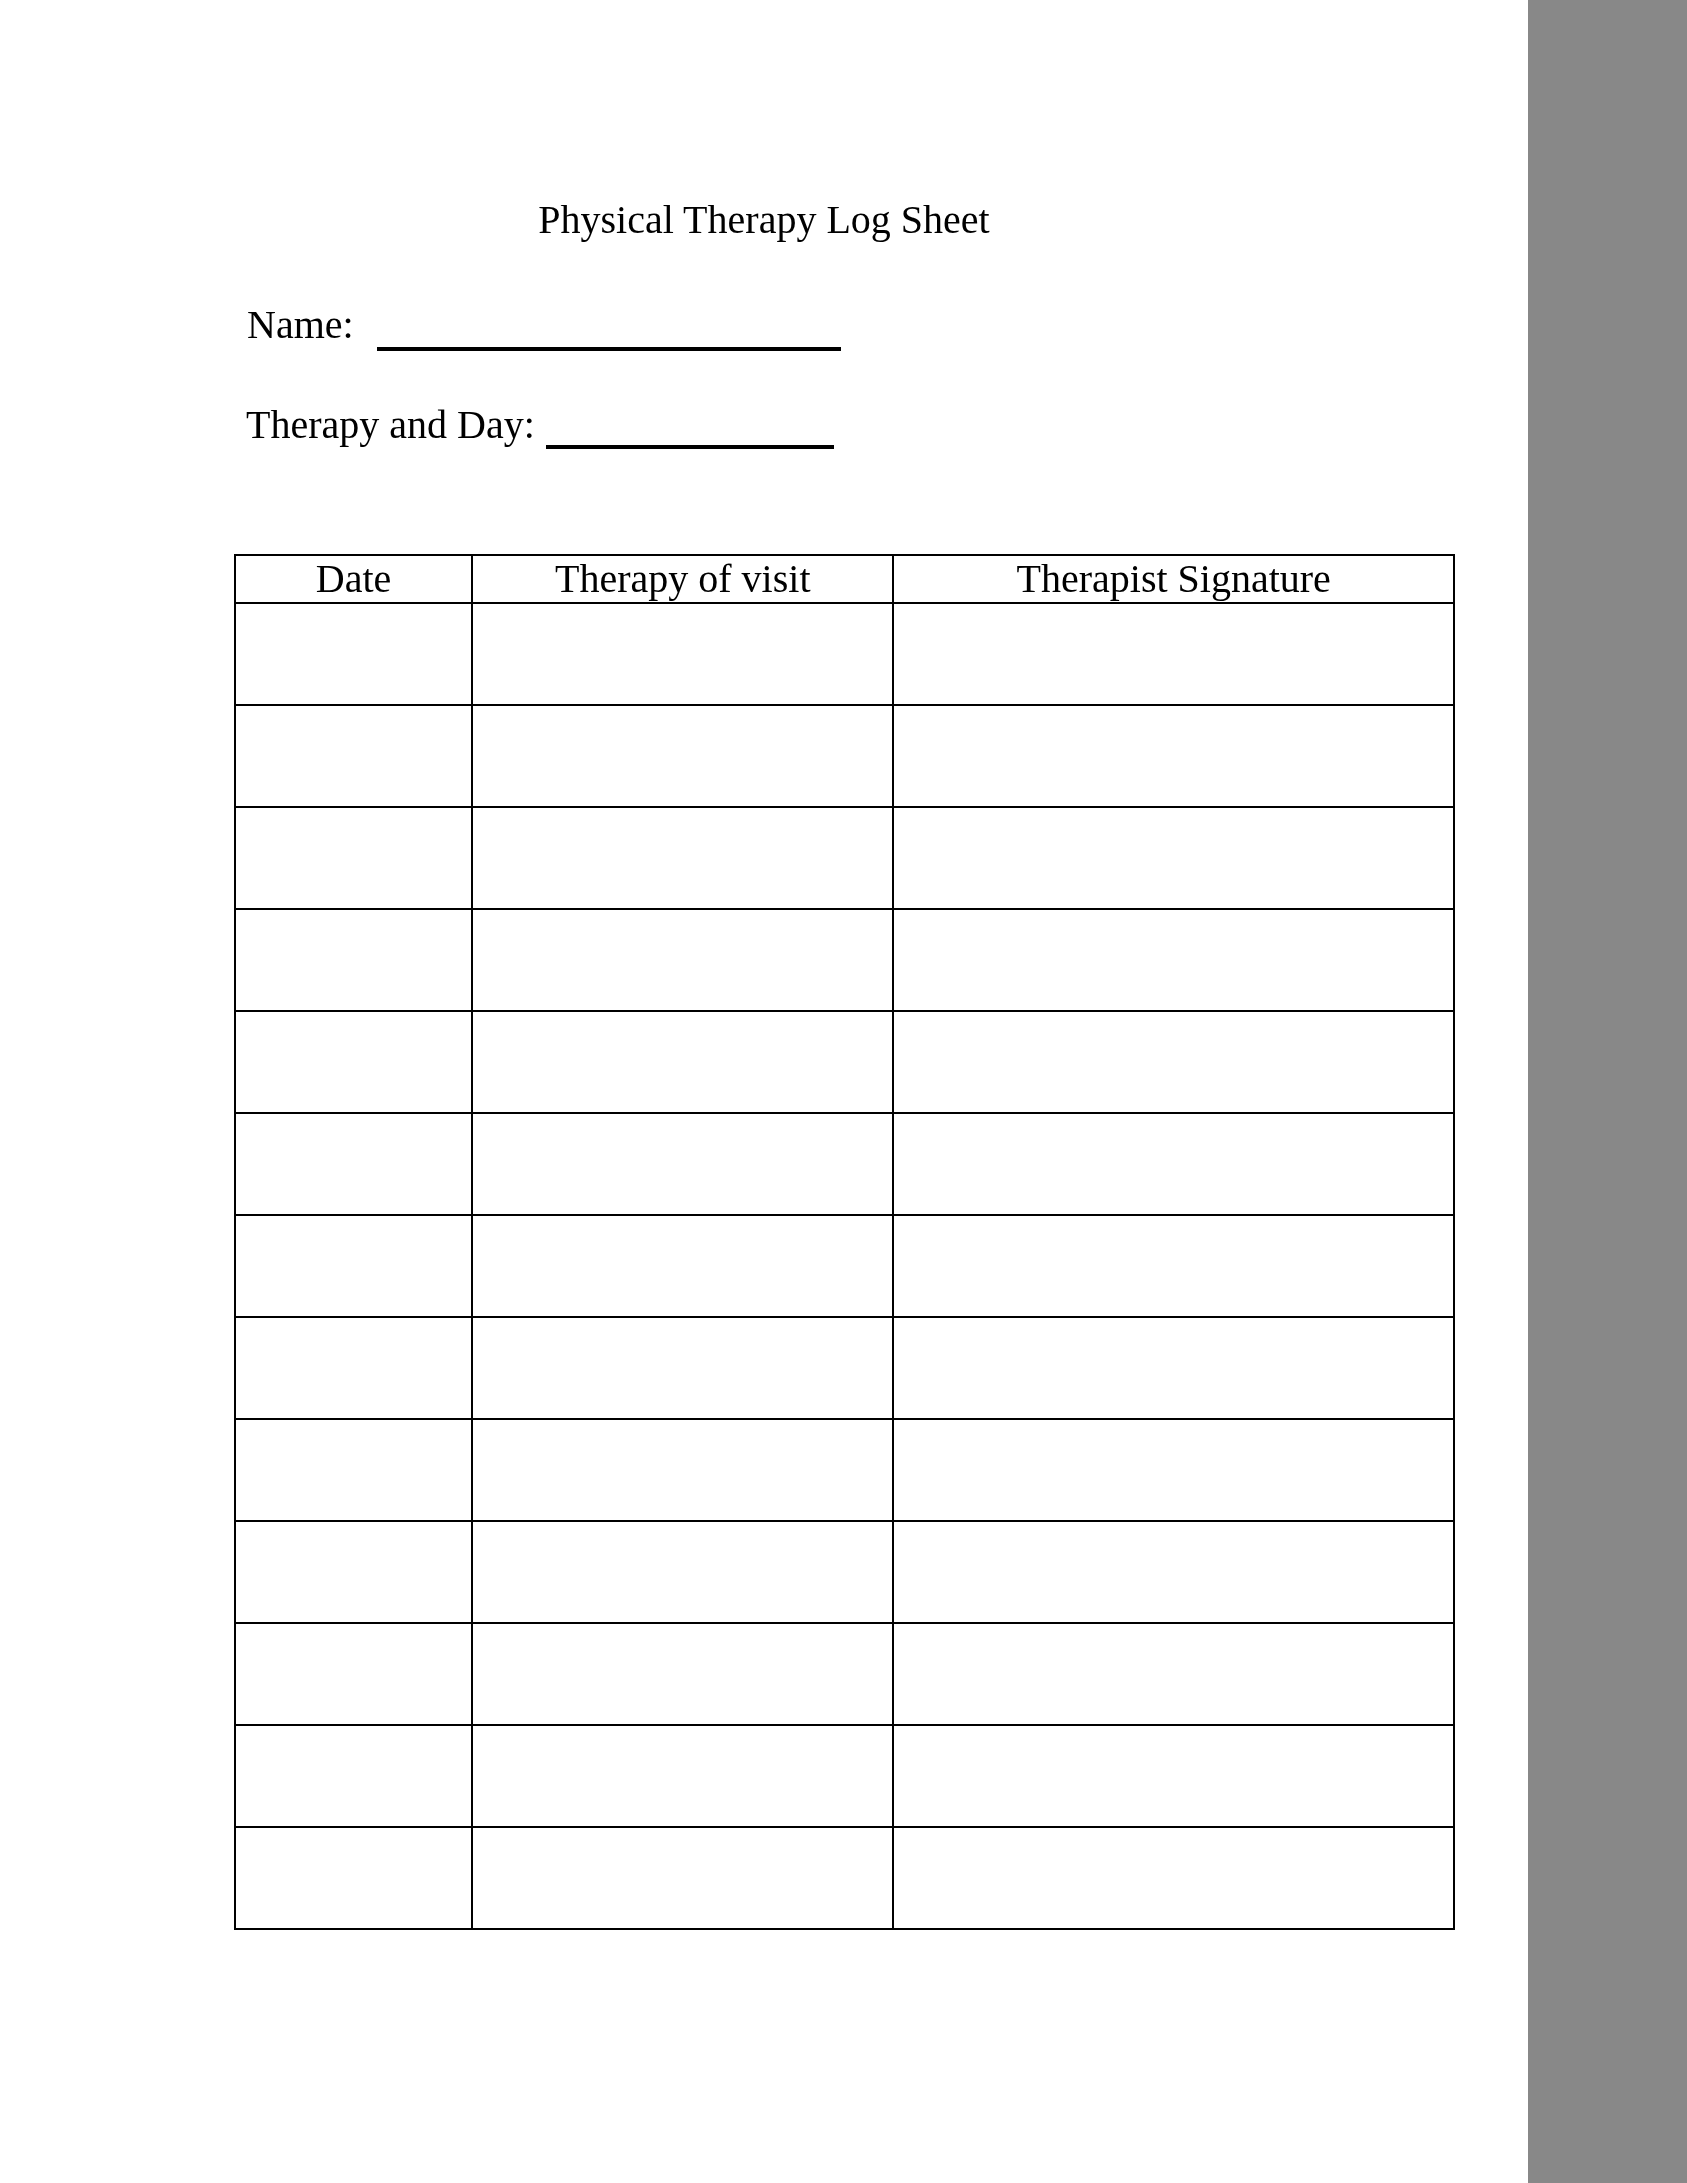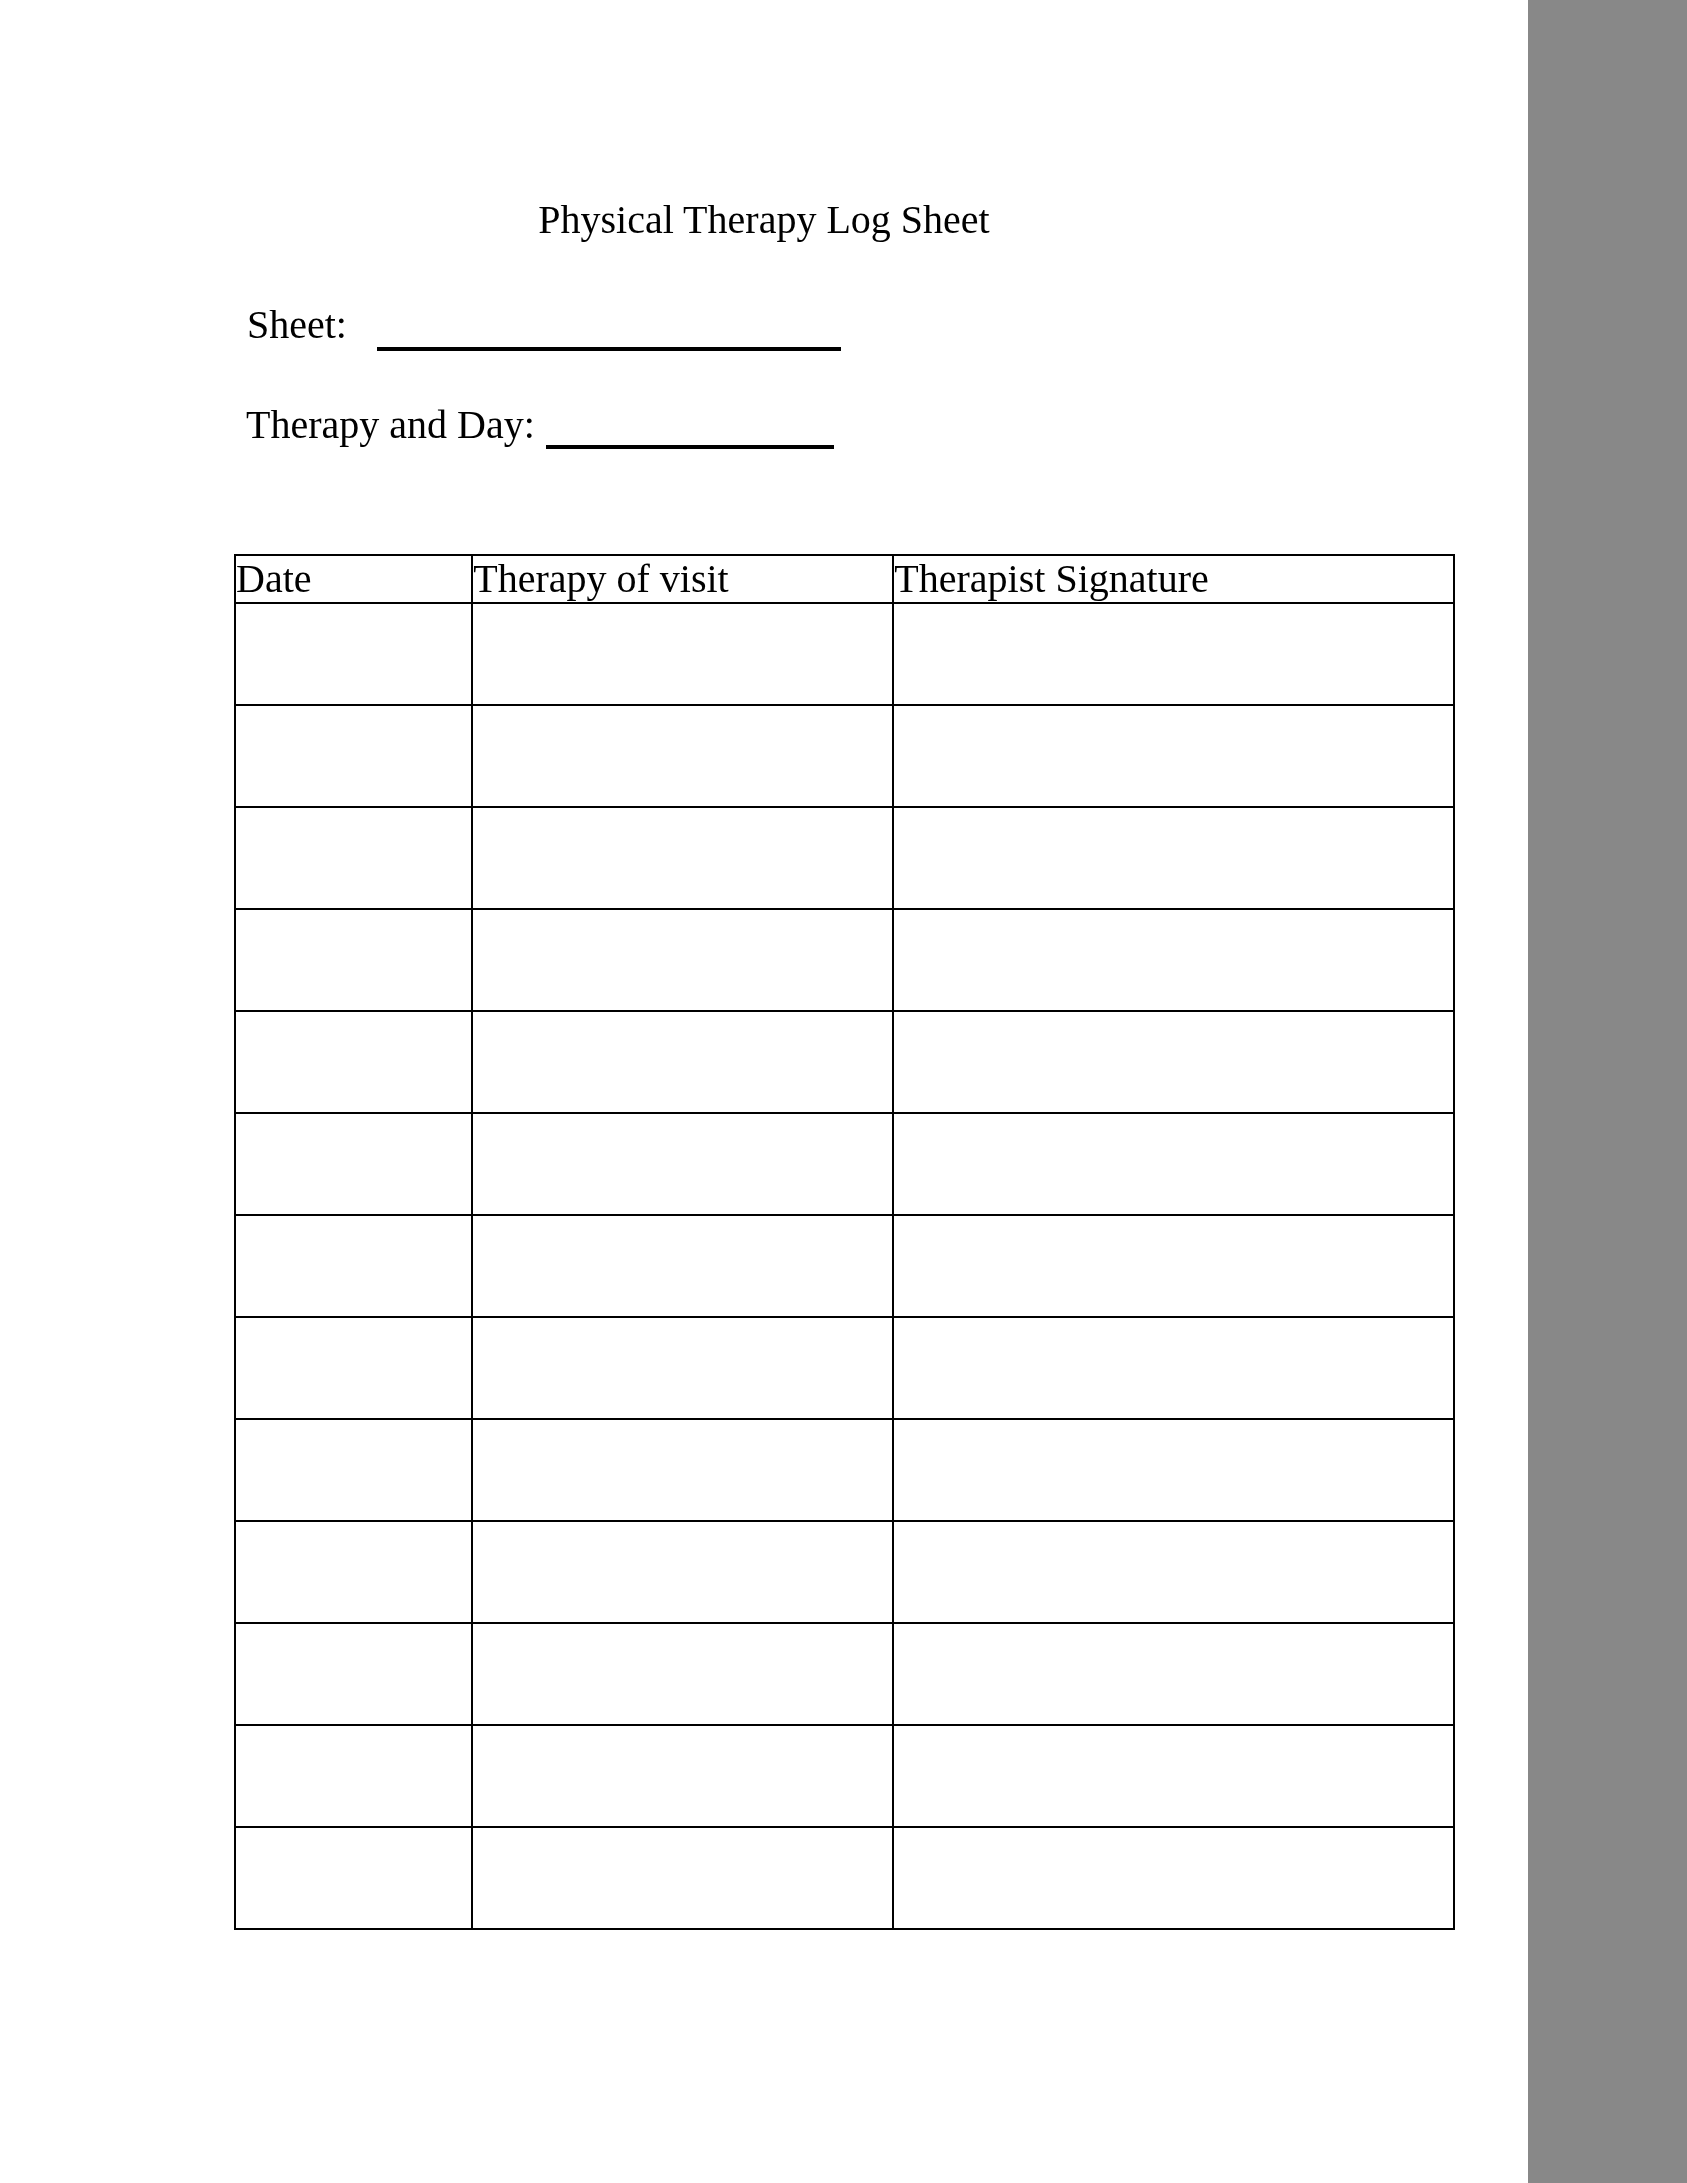--- a/index.html
+++ b/index.html
@@ -30,35 +30,35 @@
     border-collapse:collapse;table-layout:fixed;
   }
   table.log th, table.log td{
     border:2.6px solid var(--ink,#000000);
     padding:0;
     background:var(--paper,#ffffff);
   }
   table.log th{
     height:46px;
     font-size:40px;font-weight:normal;line-height:1;
-    text-align:left;vertical-align:middle;border-radius:18px;
+    text-align:center;vertical-align:middle;border-radius:18px;
   }
   table.log td{
     height:100px;
     font-size:40px;
   }
 </style>
 </head>
 <body>
 
 <div class="page" style="--ink: #000000; --paper: #ffffff;">
 
   <div class="doc-title">Physical Therapy Log Sheet</div>
 
-  <span class="field-label name">Sheet:</span>
+  <span class="field-label name">Name:</span>
   <div class="fill-line name"></div>
 
   <span class="field-label period">Therapy and Day:</span>
   <div class="fill-line period"></div>
 
   <table class="log">
     <colgroup>
       <col style="width:19.46%">
       <col style="width:34.55%">
       <col style="width:45.99%">

